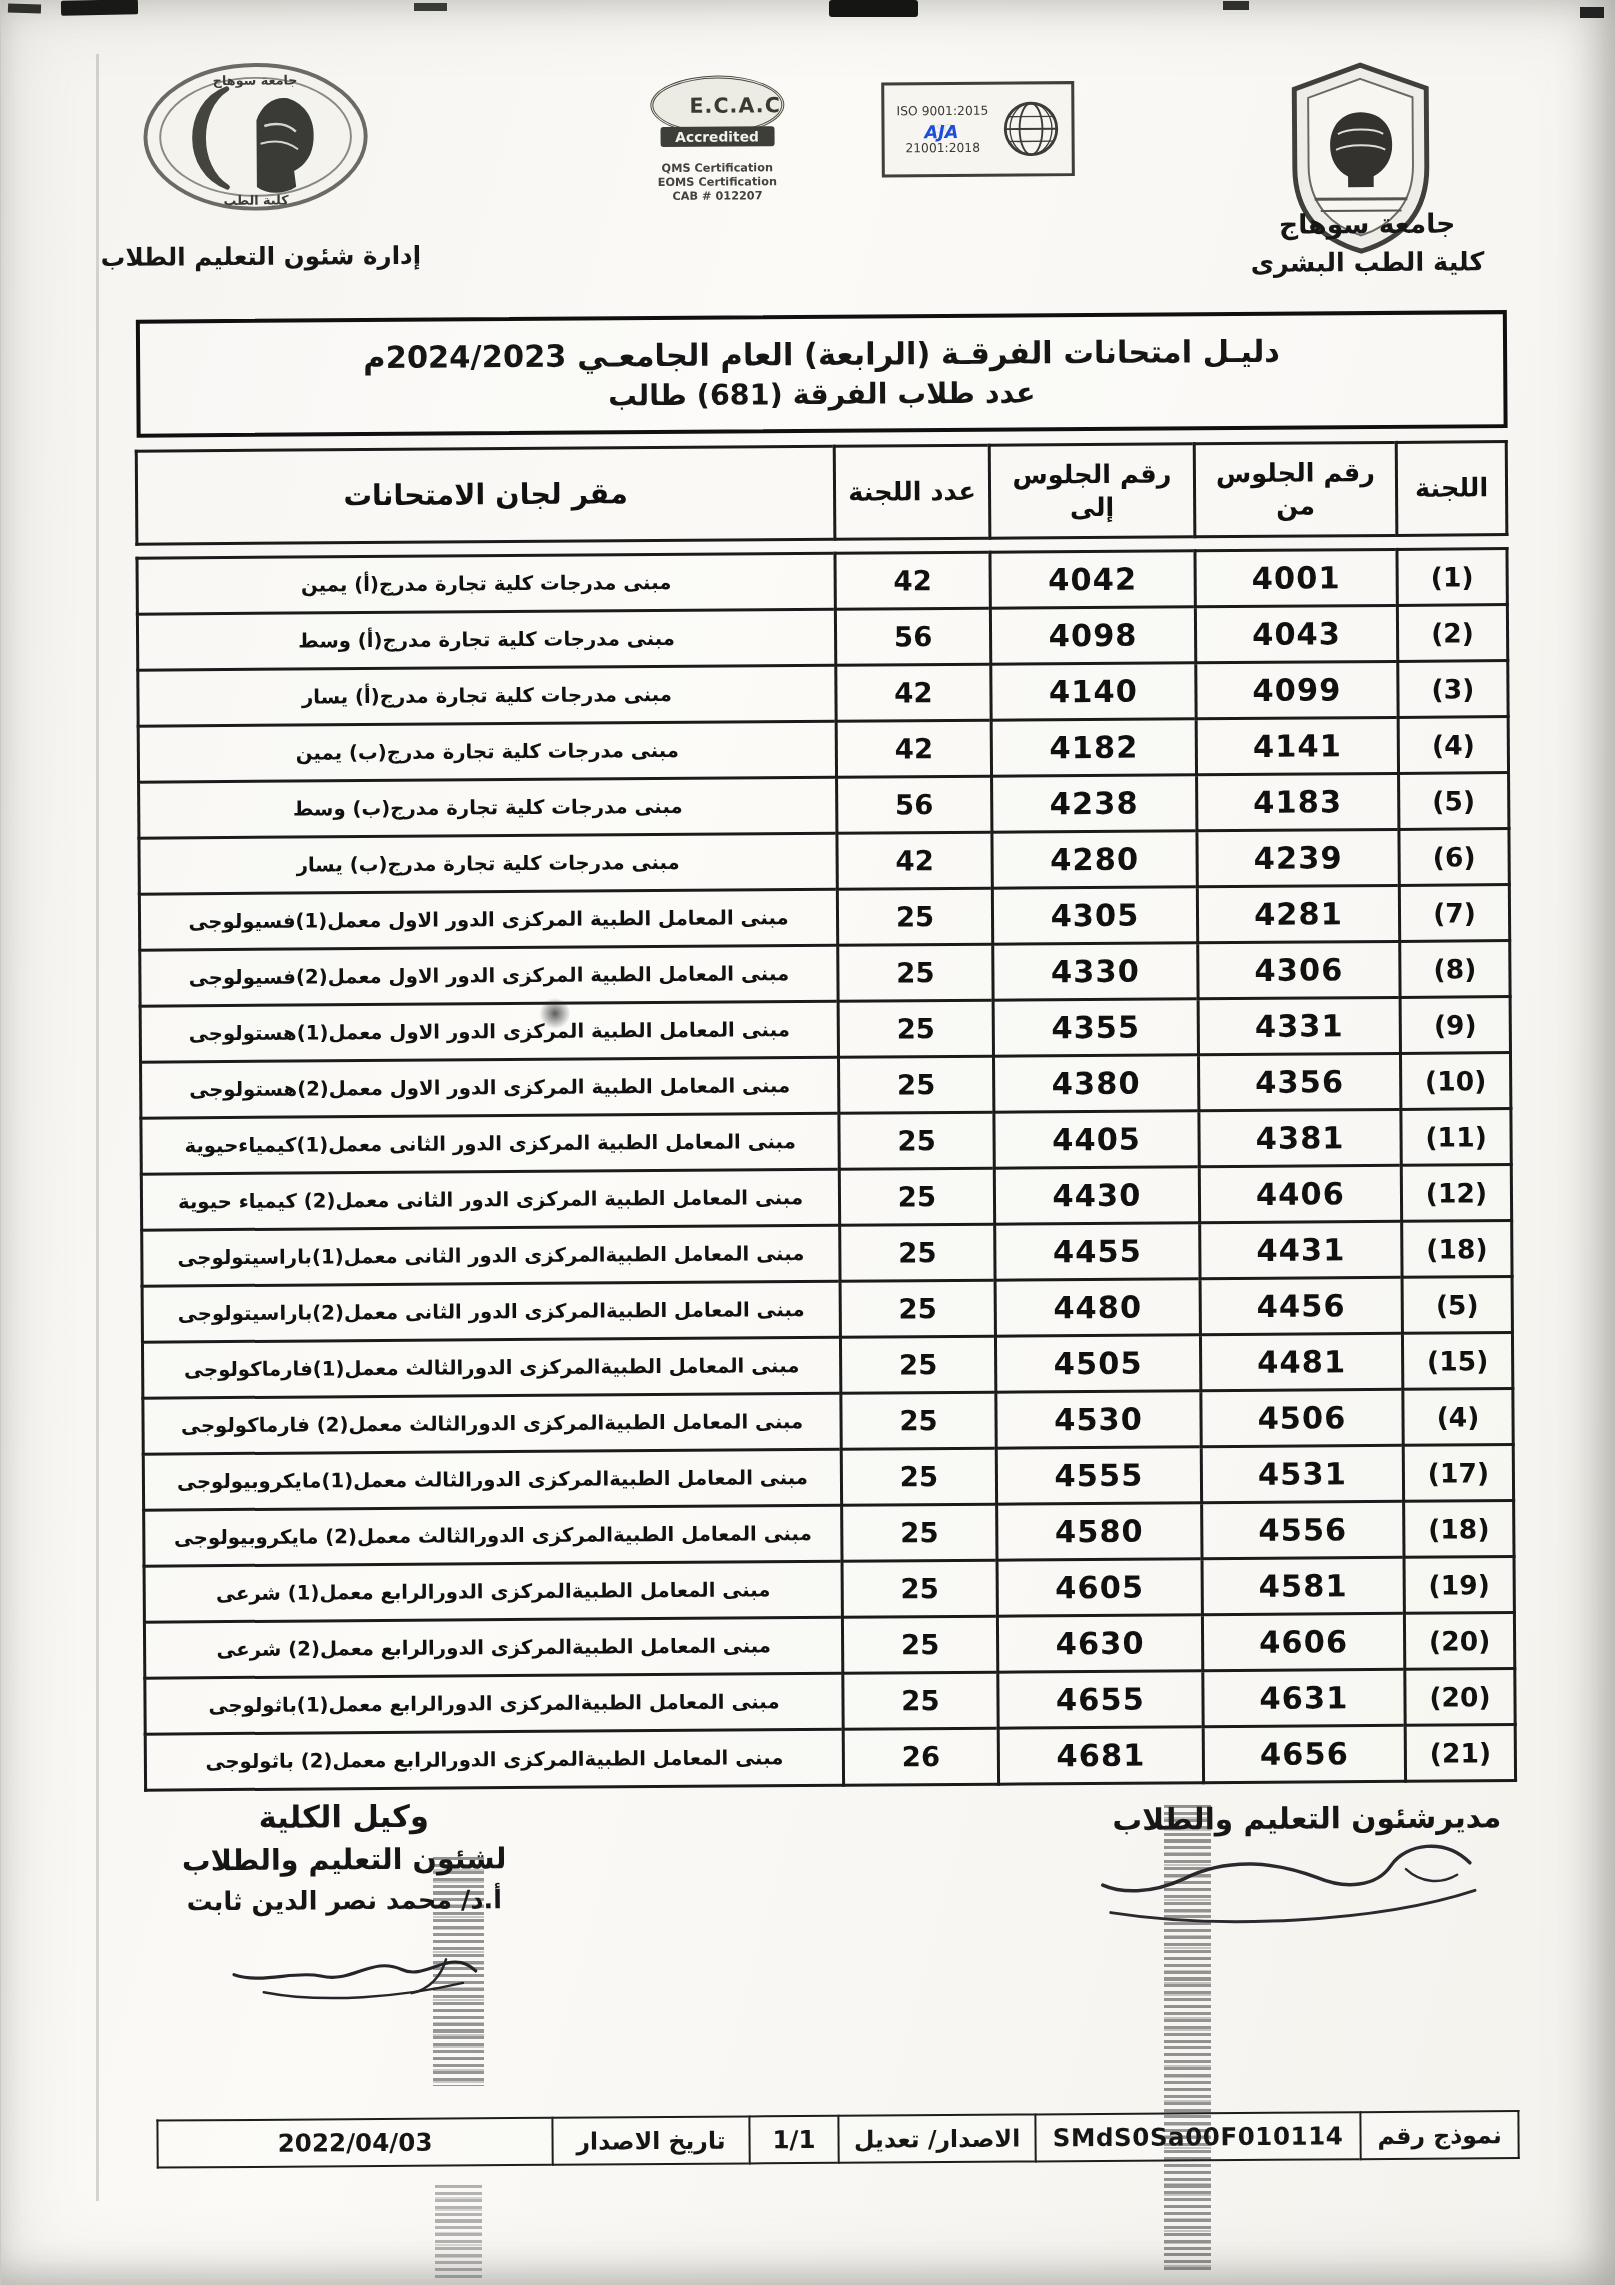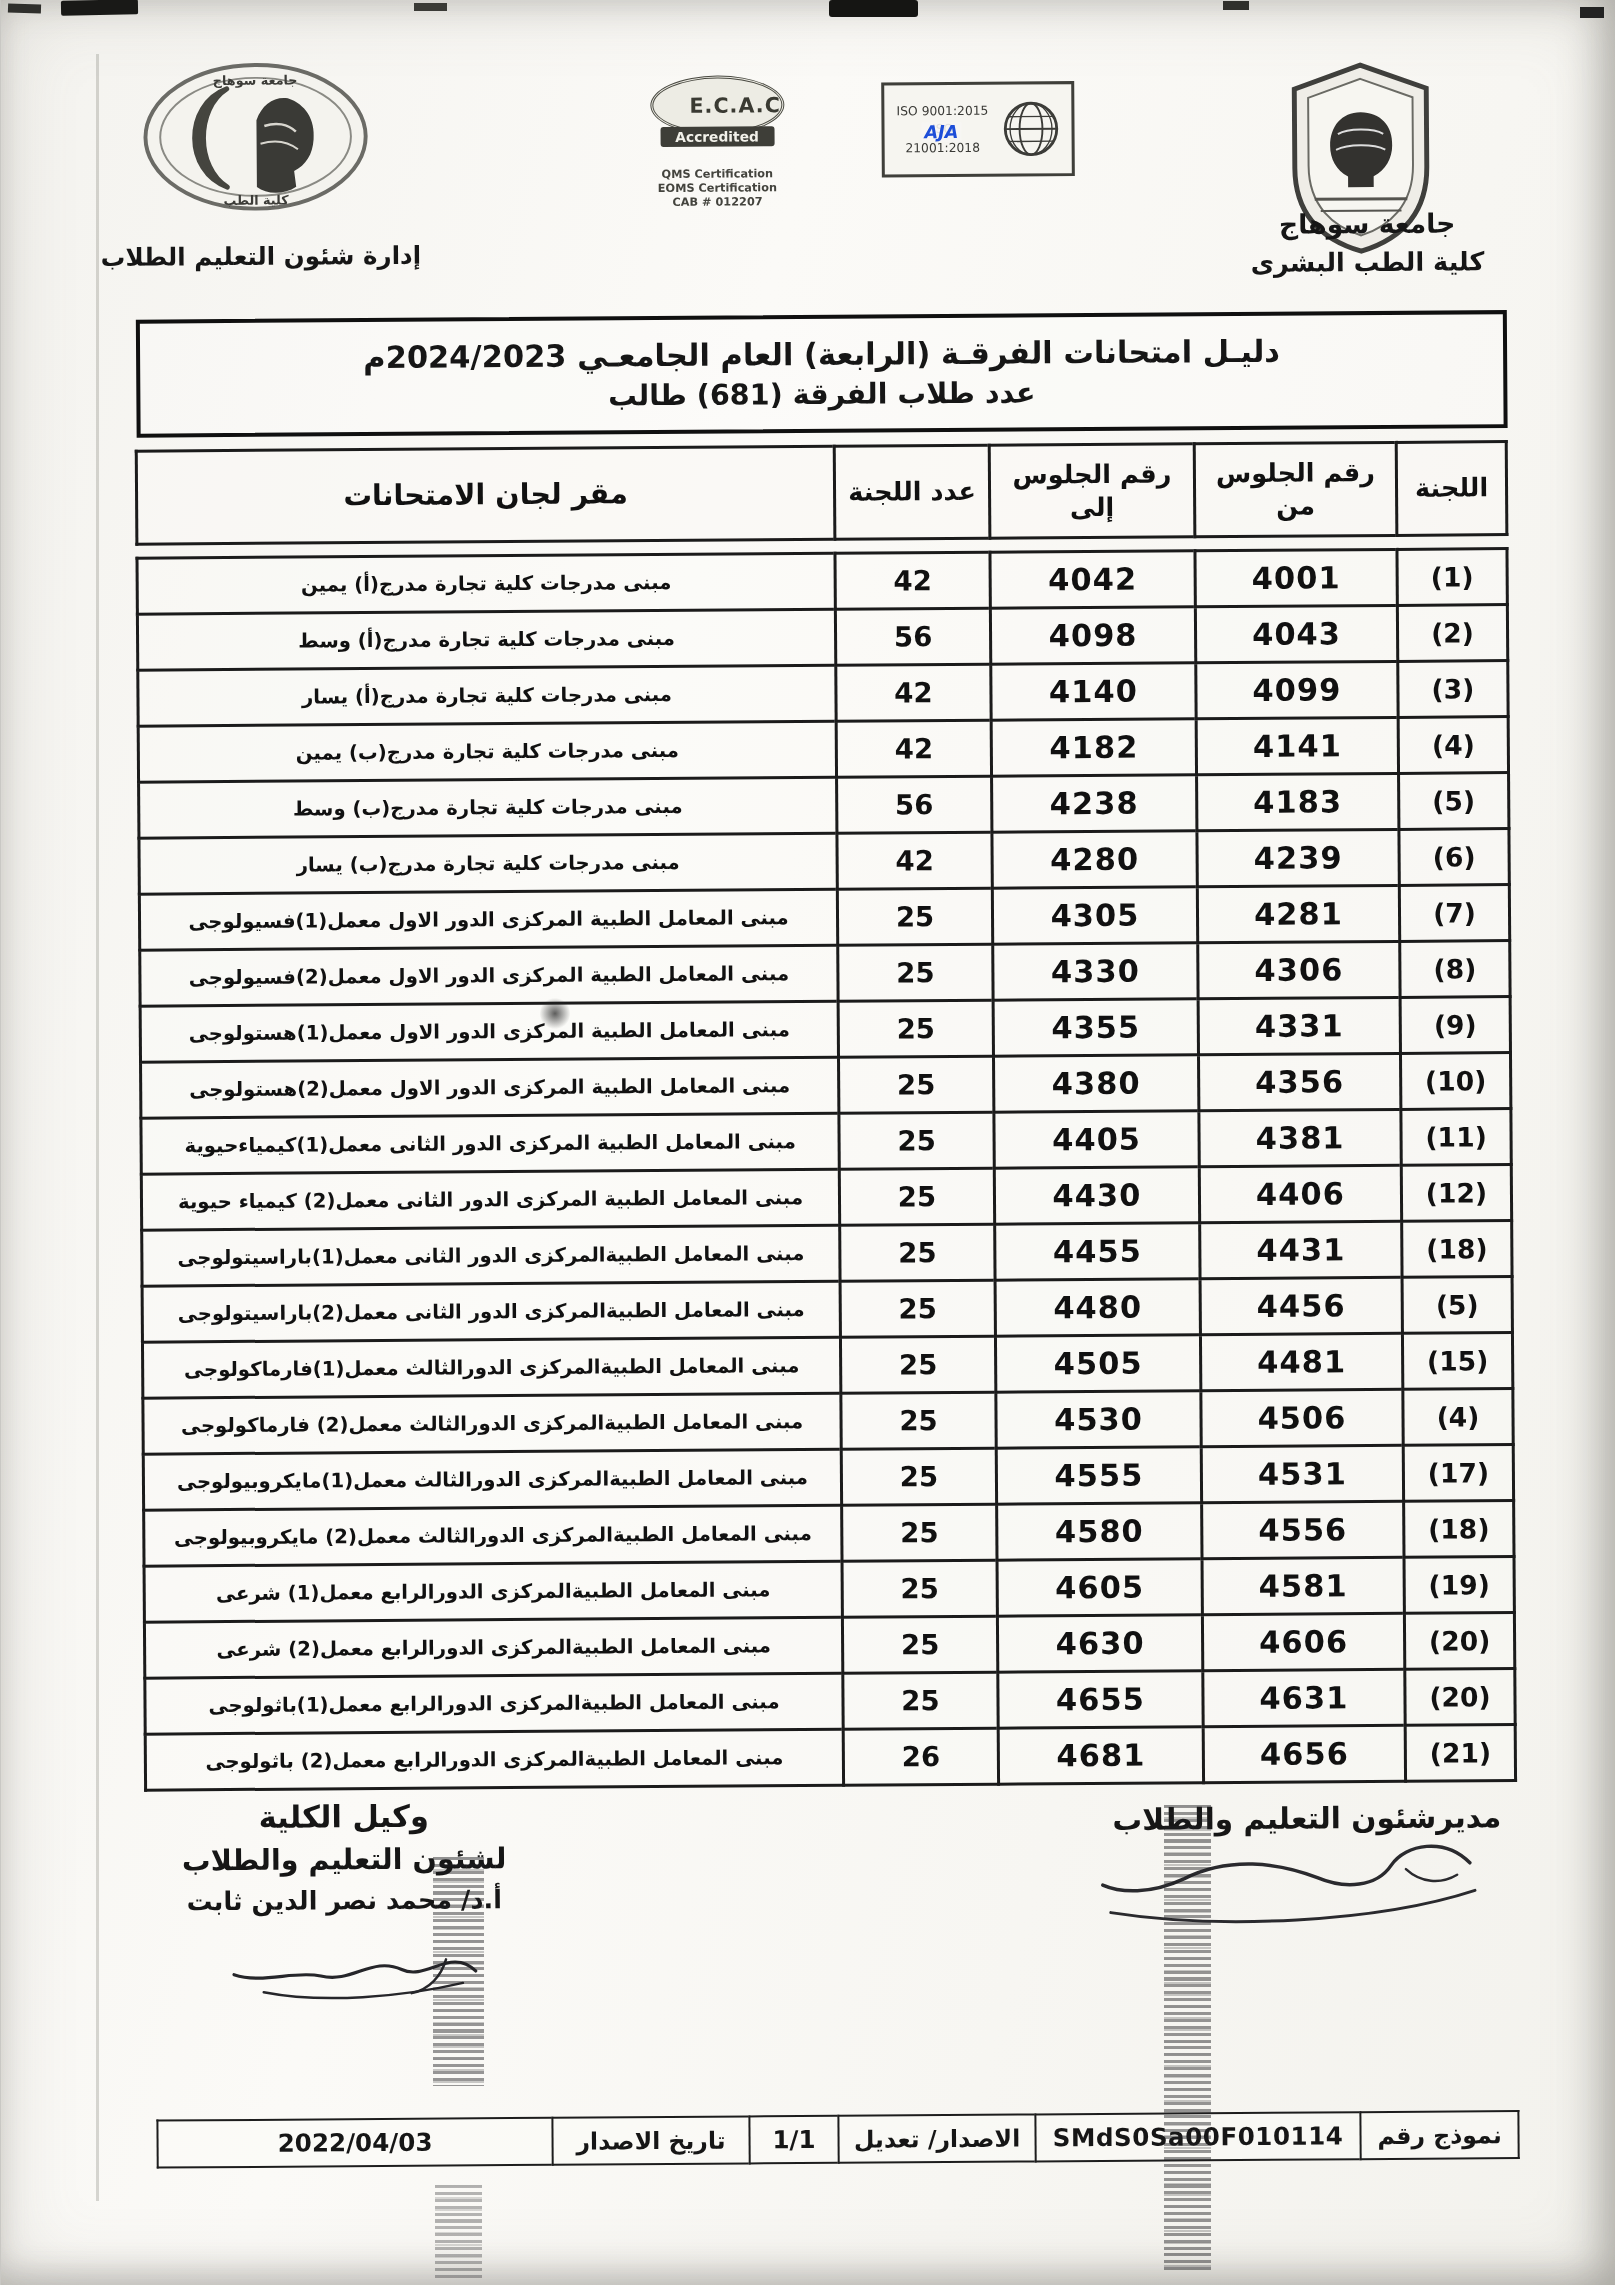--- a/index.html
+++ b/index.html
@@ -34,21 +34,21 @@
 
   
   .emblem-left { position:absolute; left:146px; top:57px; }
   .admin-label { position:absolute; left:103px; top:238px; width:325px; text-align:center;
     font-size:24.6px; font-weight:bold; }
 
   .ecac { position:absolute; left:619px; top:75px; width:207px; text-align:center; }
   .ecac-emblem { width:134px; height:59px; margin:0 auto; border:3px double #4a4a42; border-radius:50%;
     display:flex; align-items:center; justify-content:flex-start; background:#edece4; }
   .ecac-title { font-size:20.7px; font-weight:bold; color:#3a3a32; letter-spacing:1px; }
-  .ecac-banner { margin:-7.9px auto 21px; width:114px; background:#3e3e38; color:#f2f1ea;
+  .ecac-banner { margin:-7.9px auto 15px; width:114px; background:#3e3e38; color:#f2f1ea;
     font-size:13.8px; font-weight:bold; border-radius:3px; padding:2px 0; position:relative; z-index:2; }
   .ecac-small { font-size:11.3px; font-weight:bold; color:#44443e; line-height:1.25; }
 
   .aja { position:absolute; left:887px; top:83px; }
   .aja-box { border:3px solid #3f3f3a; width:193px; height:95px; display:flex; align-items:center;
     gap:9.9px; padding:5.9px 9.9px; background:#f6f5f0; position:relative; }
   .aja-name { position:absolute; left:37px; top:37px; font-size:17.7px; font-weight:bold; font-style:italic;
     background:rgba(247,246,242,.88); padding:0 3px; color:#1d4ed8; z-index:2; }
   .aja-iso { font-size:12.3px; font-weight:normal; color:#3a3a36; line-height:1.5; direction:ltr; text-align:center; }
 

